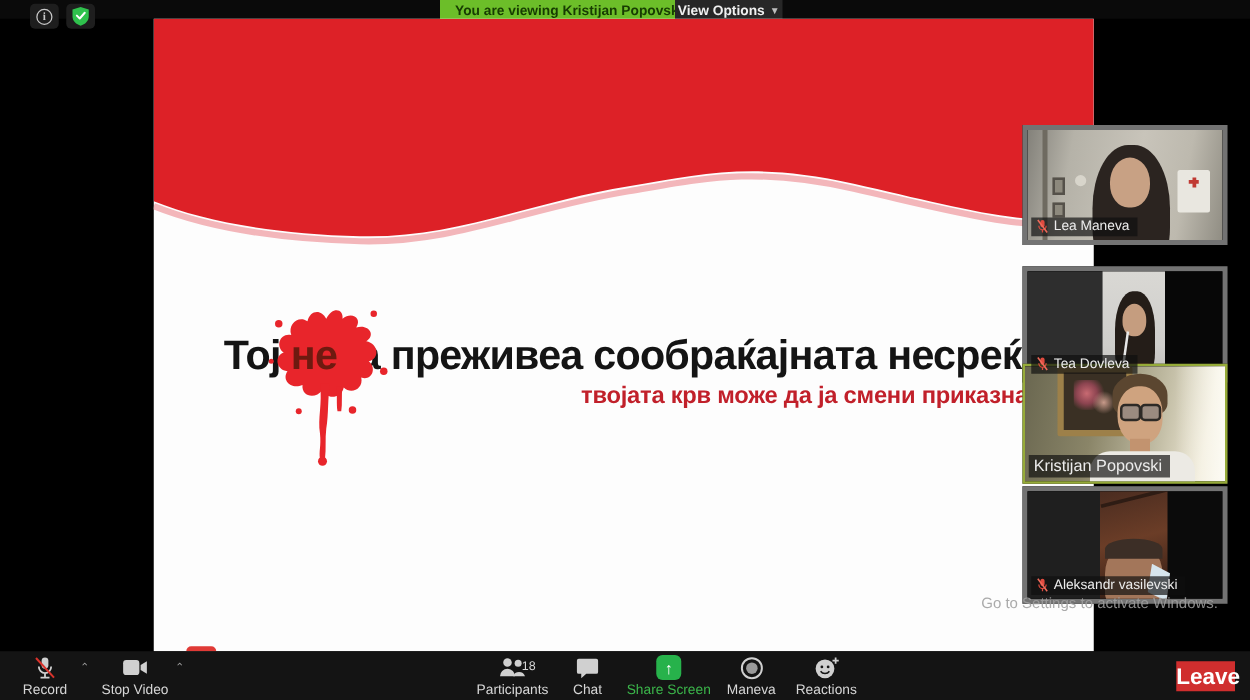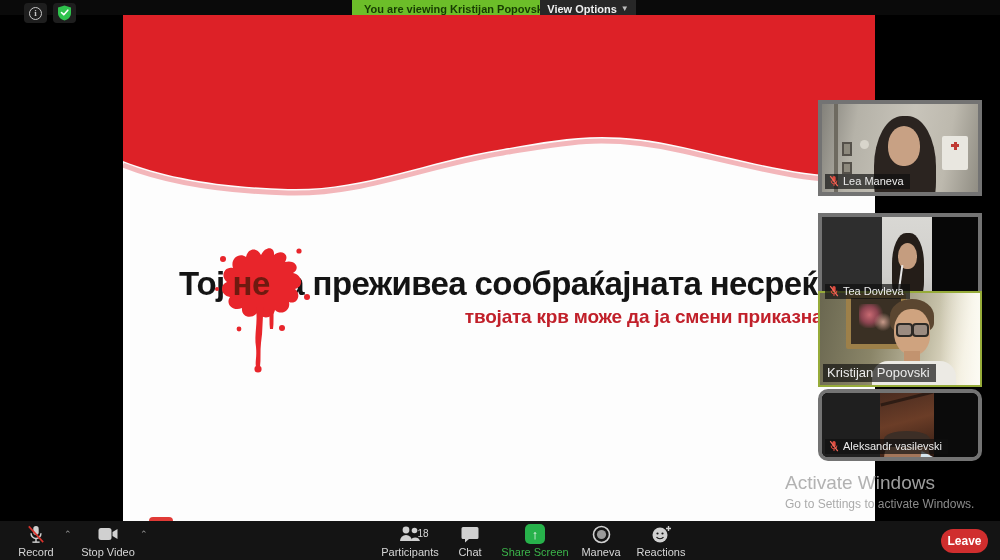--- a/index.html
+++ b/index.html
@@ -11,21 +11,21 @@
   .tl-icon { position:absolute; top:3px; width:23px; height:20px; background:#1e1e1e;
              border-radius:4px; display:flex; align-items:center; justify-content:center; }
   .tl-info { left:24px; }
   .tl-shield { left:53px; }
   .info-circle { width:13px; height:13px; border:1.4px solid #c8c8c8; border-radius:50%;
                  color:#c8c8c8; font-size:9px; font-weight:bold; display:flex;
                  align-items:center; justify-content:center; font-family:"Liberation Serif",serif; }
   .banner { position:absolute; left:352px; top:0; height:17px; background:#6cbe29;
             color:#173c02; font-size:11px; font-weight:bold; display:flex;
             align-items:center; padding:0 12px; }
-  .view-options { position:absolute; left:540px; top:0; height:17px; width:96px;
+  .view-options { position:absolute; left:540px; top:0; height:17px; width:86px;
                   background:#272727; color:#f0f0f0; font-size:11px; font-weight:bold;
                   display:flex; align-items:center; justify-content:center; gap:4px; cursor:pointer; }
   .view-options .chev { color:#bdbdbd; font-size:8px; }
 
   
   .slide { position:absolute; left:123px; top:15px; width:752px; height:506px; background:#fdfdfd; }
   .slide-wave { position:absolute; left:0; top:0; width:752px; height:200px; }
   .slide-title { position:absolute; left:56px; top:250px; white-space:nowrap;
                  font-size:33px; font-weight:bold; color:#141414; letter-spacing:-0.6px; }
   .ne-wrap { position:relative; display:inline-block; margin:0 8px; }
@@ -107,21 +107,21 @@
   .toolbar { position:absolute; left:0; bottom:0; width:1000px; height:39px; background:#141414; z-index:10; }
   .tb-btn { position:absolute; top:3px; display:flex; flex-direction:column; align-items:center;
             gap:2px; cursor:pointer; color:#d4d4d4; }
   .tb-label { font-size:11px; color:#d6d6d6; }
   .tb-label.green { color:#3bb54a; }
   .chev-up { position:absolute; top:8px; color:#9a9a9a; font-size:9px; cursor:pointer; }
   .count-badge { font-size:10px; color:#d6d6d6; position:absolute; margin-left:26px; margin-top:-2px; }
   .share-box { width:20px; height:20px; background:#27b24b; border-radius:5px; display:flex;
                align-items:center; justify-content:center; color:#fff; font-size:13px; font-weight:bold; }
   .leave-btn { position:absolute; right:12px; top:8px; width:47px; height:24px; background:#d02e2e;
-               border:none; border-radius:12px; color:#fff; font-size:12px; font-weight:bold;
+               border:none; border-radius:0; color:#fff; font-size:18px; font-weight:bold;
                cursor:pointer; font-family:"Liberation Sans",sans-serif; }
   .icon-slot { height:20px; display:flex; align-items:center; justify-content:center; }
 </style>
 </head>
 <body>
 
 <div class="topbar"></div>
 
 <div class="tl-icon tl-info">
   <div class="info-circle">i</div>
@@ -215,42 +215,41 @@
     <div class="kris-face"></div>
     <div class="kris-glasses"></div>
     <div class="kris-neck"></div>
     <div class="kris-shirt"></div>
   </div>
   <div class="name-tag big">
     <span>Kristijan Popovski</span>
   </div>
 </div>
 
-<div class="thumb" style="top:389px; height:72px;border-radius:10px;">
+<div class="thumb" style="top:389px; height:94px;">
   <div class="scene scene-alek">
     <div class="alek-leftbar"></div>
     <div class="alek-strip"></div>
     <div class="alek-beam"></div>
     <div class="alek-head"></div>
     <div class="alek-hairline"></div>
     <div class="alek-paper"></div>
   </div>
   <div class="name-tag">
     <svg width="10" height="12" viewBox="0 0 12 14">
       <rect x="4" y="1" width="4" height="7" rx="2" fill="#e04b3f"></rect>
       <path d="M2.5 6.5 a3.5 4 0 0 0 7 0" fill="none" stroke="#e04b3f" stroke-width="1.2"></path>
       <line x1="6" y1="10.5" x2="6" y2="13" stroke="#e04b3f" stroke-width="1.2"></line>
       <line x1="1.5" y1="1" x2="10.5" y2="13" stroke="#f06a5a" stroke-width="1.5"></line>
     </svg>
     <span>Aleksandr vasilevski</span>
   </div>
 </div>
 
 <div class="watermark">
-  <div class="wm1">Activate Windows</div>
   <div class="wm2">Go to Settings to activate Windows.</div>
 </div>
 
 <div class="toolbar">
 
   <div class="tb-btn" style="left:8px; width:56px;">
     <span class="icon-slot">
       <svg width="18" height="19" viewBox="0 0 20 21">
         <rect x="7" y="1" width="6" height="10" rx="3" fill="#d0d0d0"></rect>
         <path d="M4.5 9 a5.5 6 0 0 0 11 0" fill="none" stroke="#d0d0d0" stroke-width="1.6"></path>

